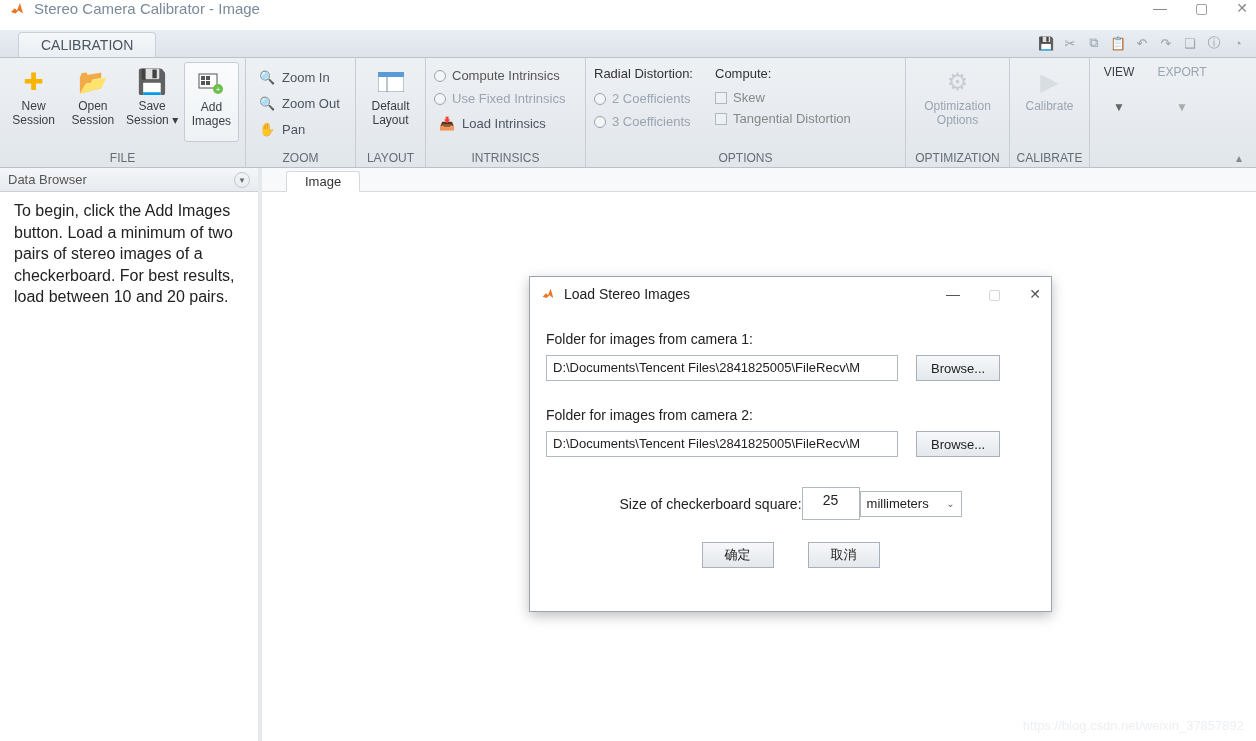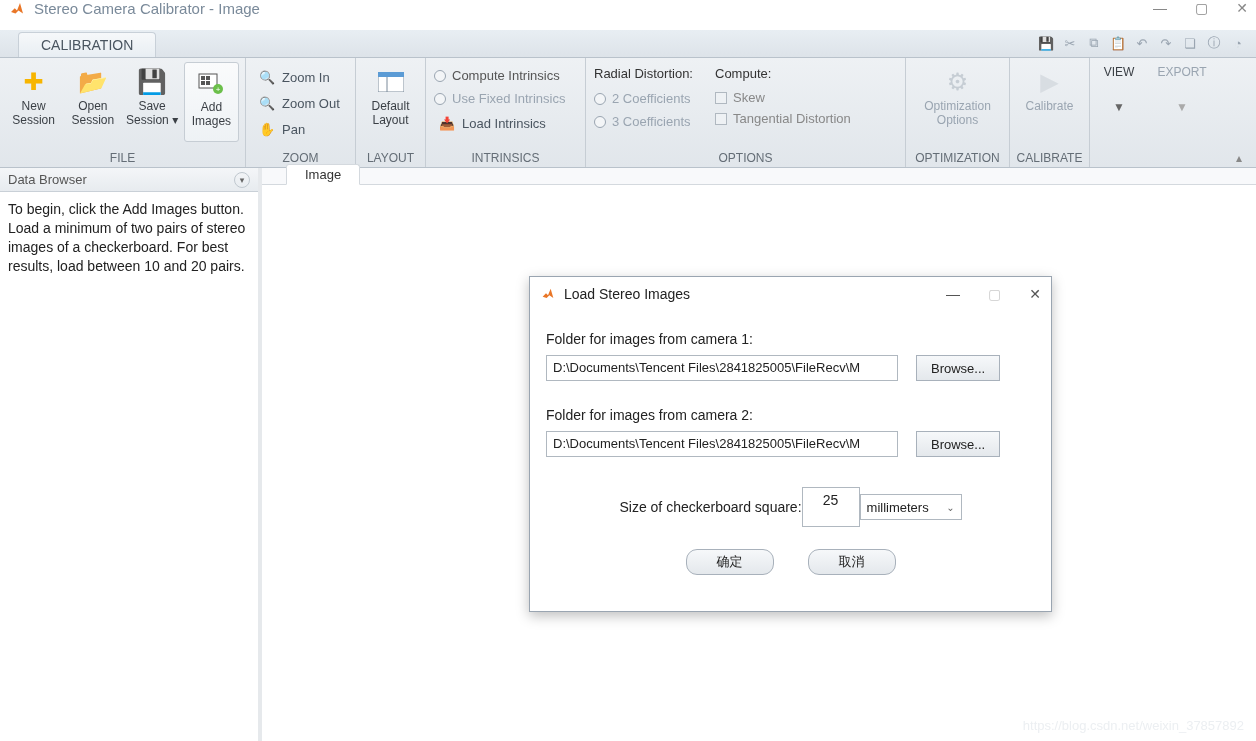--- a/index.html
+++ b/index.html
@@ -34,43 +34,43 @@
 .chk { display:flex; align-items:center; gap:6px; font-size:13px; color:#888; padding:1px 0;}
 .chk .box { width:12px; height:12px; border:1px solid #b0b8c0; background:#eef1f4; }
 .hdr { font-size:13px; color:#333; margin-bottom:4px; }
 .gray { color:#9aa5b1 !important; }
 
 
 .workspace { position:absolute; top:168px; left:0; right:0; bottom:0; display:flex; }
 .databrowser { width:262px; border-right:4px solid #e6e9ec; display:flex; flex-direction:column; }
 .panelhdr { height:24px; background:linear-gradient(#f4f6f8,#e7ebef); border-bottom:1px solid #c9d0d7; display:flex; align-items:center; padding:0 8px; font-size:13px; color:#555; }
 .panelhdr .arrow { margin-left:auto; width:16px; height:16px; border:1px solid #c0c8cf; border-radius:50%; display:flex; align-items:center; justify-content:center; font-size:9px; color:#666; }
-.dbtext { padding:8px 8px; font-size:14px; color:#222; line-height:1.35; }
+.dbtext { padding:8px 14px; font-size:16px; color:#222; line-height:1.35; }
 
 .mainarea { flex:1; display:flex; flex-direction:column; background:#fff; }
-.doc-tabs { height:17px; background:#f8f9fb; border-bottom:1px solid #d4d9de; display:flex; align-items:flex-end; padding-left:24px; }
+.doc-tabs { height:24px; background:#f8f9fb; border-bottom:1px solid #d4d9de; display:flex; align-items:flex-end; padding-left:24px; }
 .doc-tabs .dtab { background:#fff; border:1px solid #d4d9de; border-bottom:1px solid #fff; border-radius:3px 3px 0 0; padding:2px 18px; font-size:13px; color:#333; margin-bottom:-1px; }
 .doc-body { flex:1; background:#fff; position:relative; }
 .watermark { position:absolute; right:12px; bottom:8px; font-size:13px; color:#eceff2; }
 
 
 .dialog { position:absolute; left:529px; top:276px; width:523px; height:336px; background:#fff; border:1px solid #9aa5b1; box-shadow:0 4px 12px rgba(0,0,0,0.25); }
 .dlg-title { height:34px; display:flex; align-items:center; padding:0 10px; font-size:14px; color:#222; }
 .dlg-title .logo { width:16px; height:16px; margin-right:8px; }
 .dlg-title .wctrl { margin-left:auto; display:flex; gap:28px; color:#555; font-size:14px; }
 .dlg-body { padding:10px 16px 14px 16px; font-size:14px; color:#222; }
 .dlg-body .fld-lbl { margin:10px 0 8px 0; }
 .row { display:flex; align-items:center; gap:18px; }
 .txtinput { flex:0 0 352px; height:26px; border:1px solid #b0b8c0; background:#fff; padding:0 6px; font-size:13px; color:#222; overflow:hidden; white-space:nowrap; line-height:24px; }
 .btn { height:26px; border:1px solid #a8b1bb; background:linear-gradient(#f6f8fa,#e4e8ec); padding:0 14px; font-size:13px; color:#222; display:flex; align-items:center; }
 .sizerow { display:flex; align-items:center; margin-top:30px; justify-content:center; }
-.sizerow .numin { width:58px; height:40px; border:1px solid #b0b8c0; text-align:center; font-size:14px; line-height:24px; }
+.sizerow .numin { width:58px; height:33px; border:1px solid #b0b8c0; text-align:center; font-size:14px; line-height:24px; }
 .sizerow .sel { width:102px; height:26px; border:1px solid #b0b8c0; display:flex; align-items:center; padding:0 6px; font-size:13px; justify-content:space-between; }
 .dlg-actions { display:flex; justify-content:center; gap:34px; margin-top:22px; }
-.dlg-actions .btn { width:88px; justify-content:center;border-radius:11px; }
+.dlg-actions .btn { width:72px; justify-content:center; }
 
 
 .mlogo { display:inline-block; }
 </style>
 </head>
 <body>
 
 <div class="titlebar">
   <svg class="logo mlogo" viewBox="0 0 24 24">
       <path d="M4 16 L9 11 L12 14 L16 4 L20 18 L14 14 L10 18 Z" fill="#e97627"></path>

